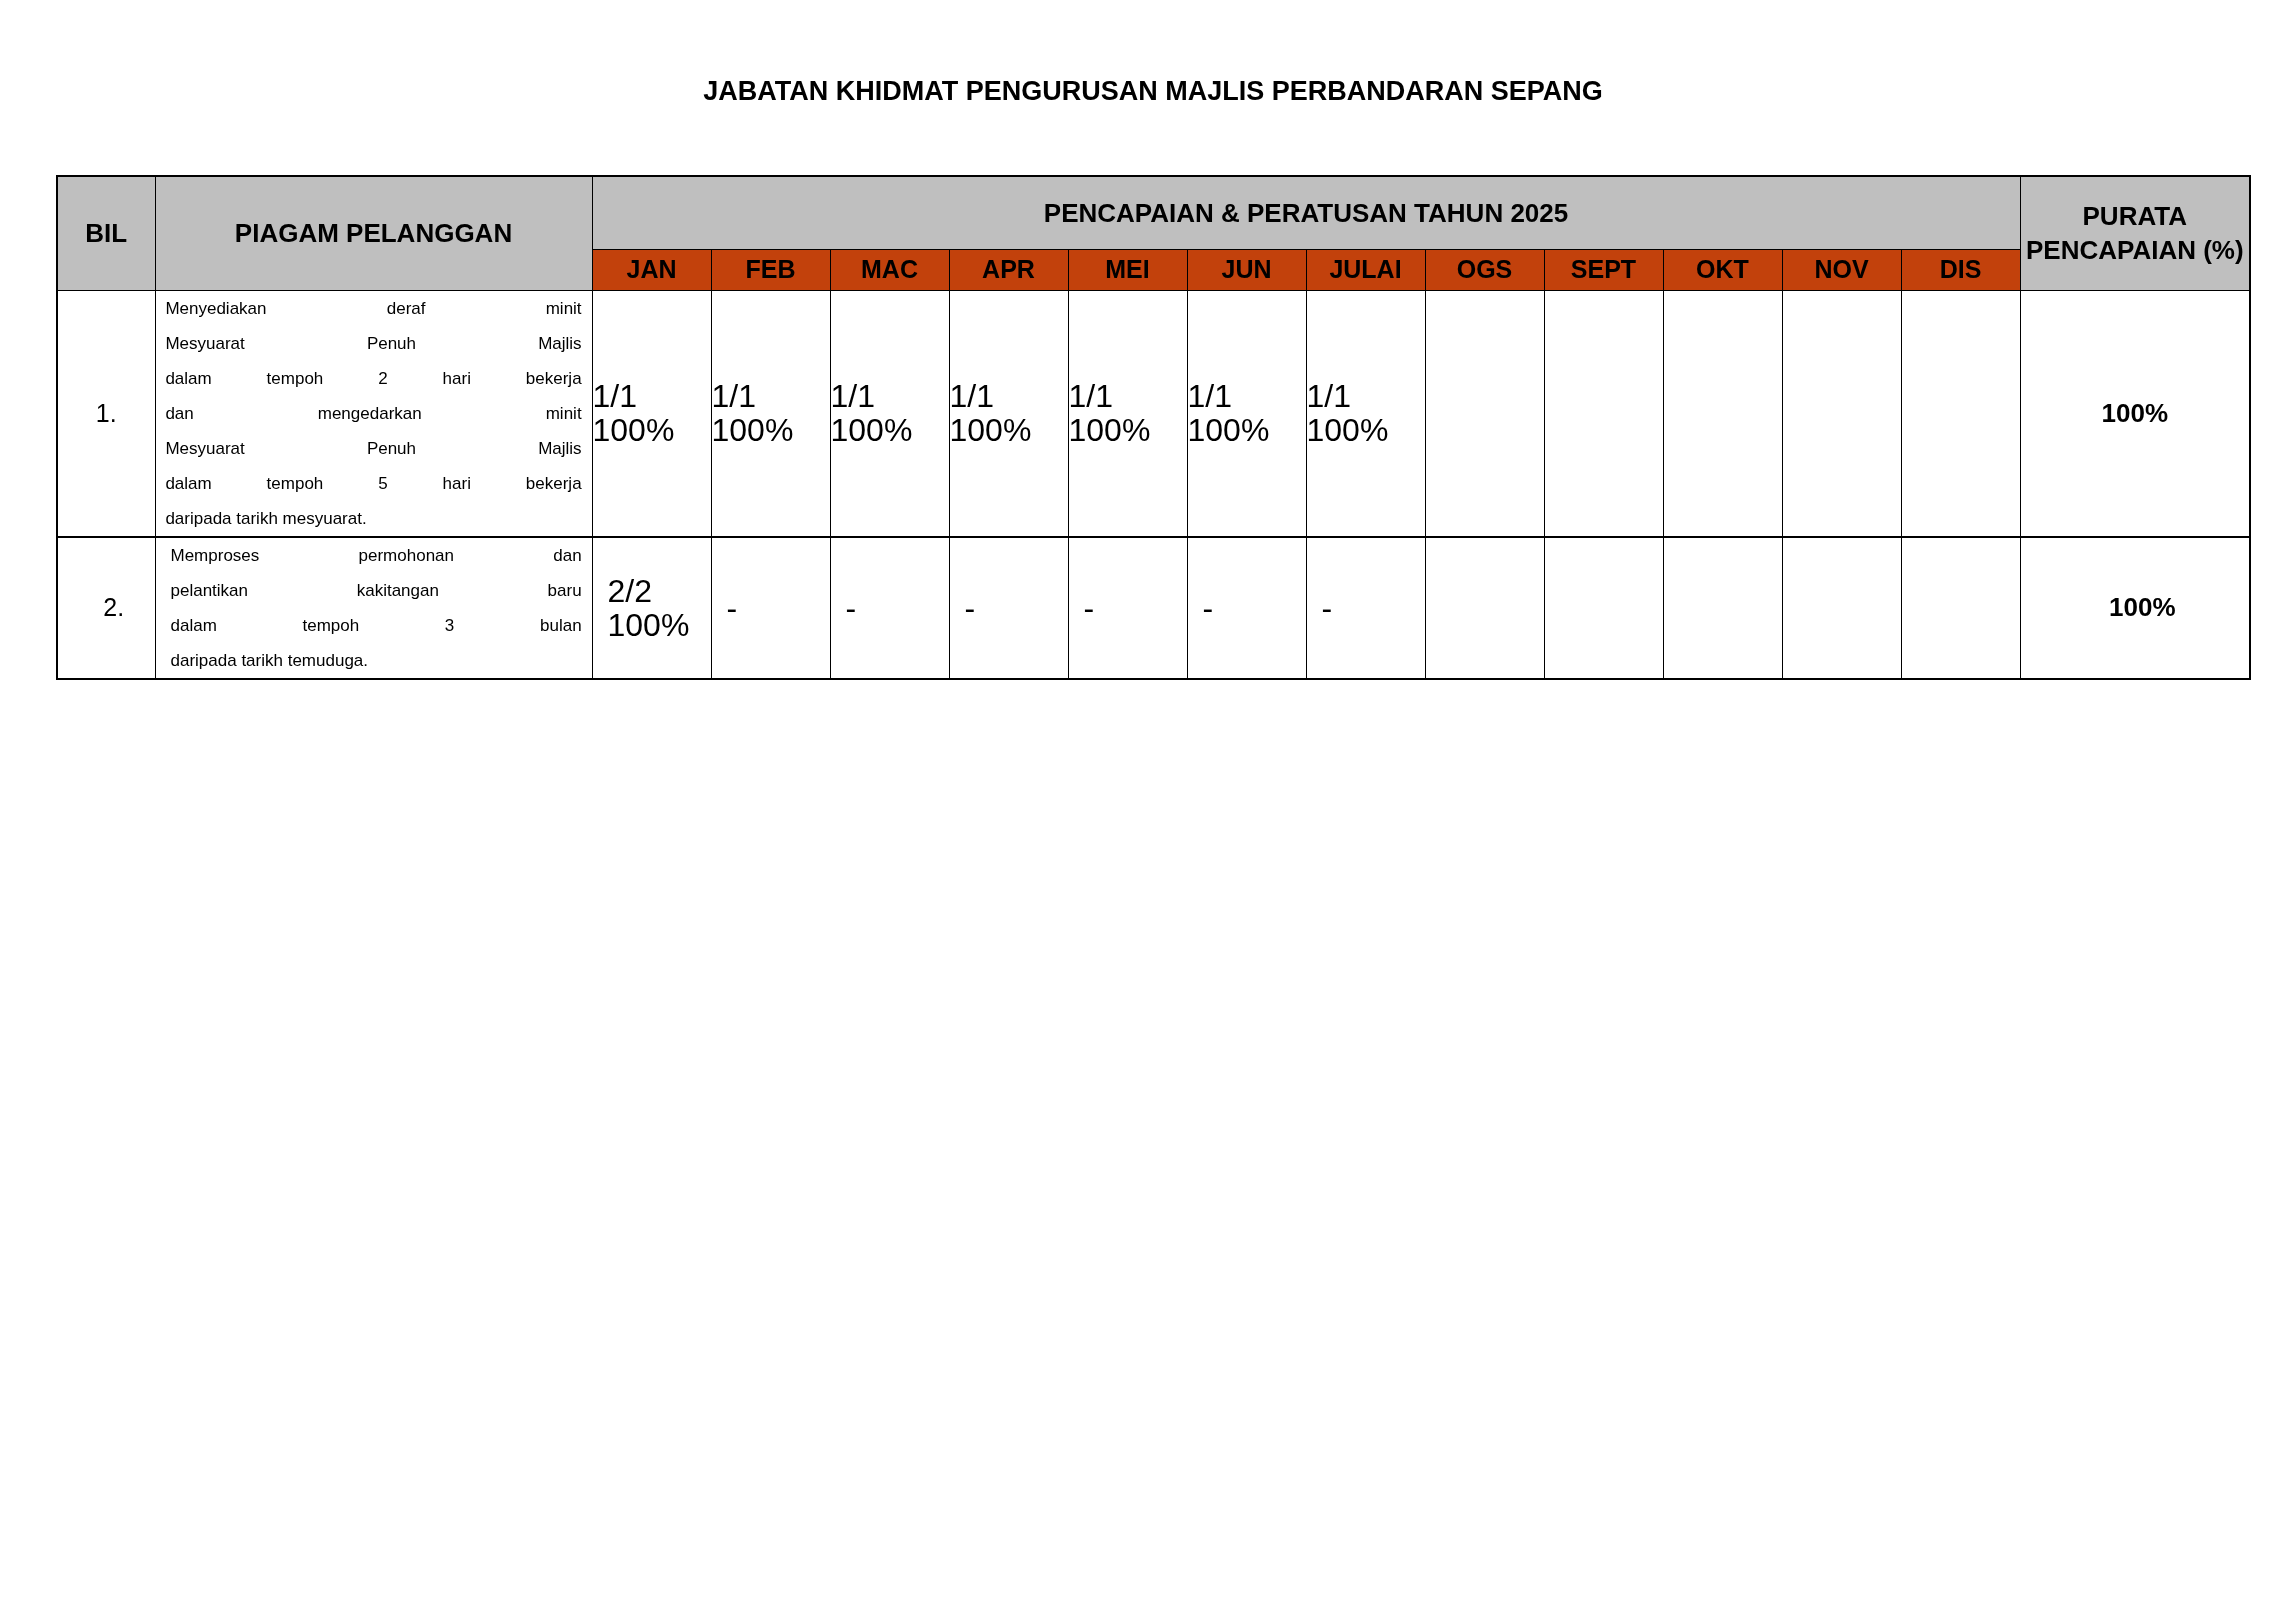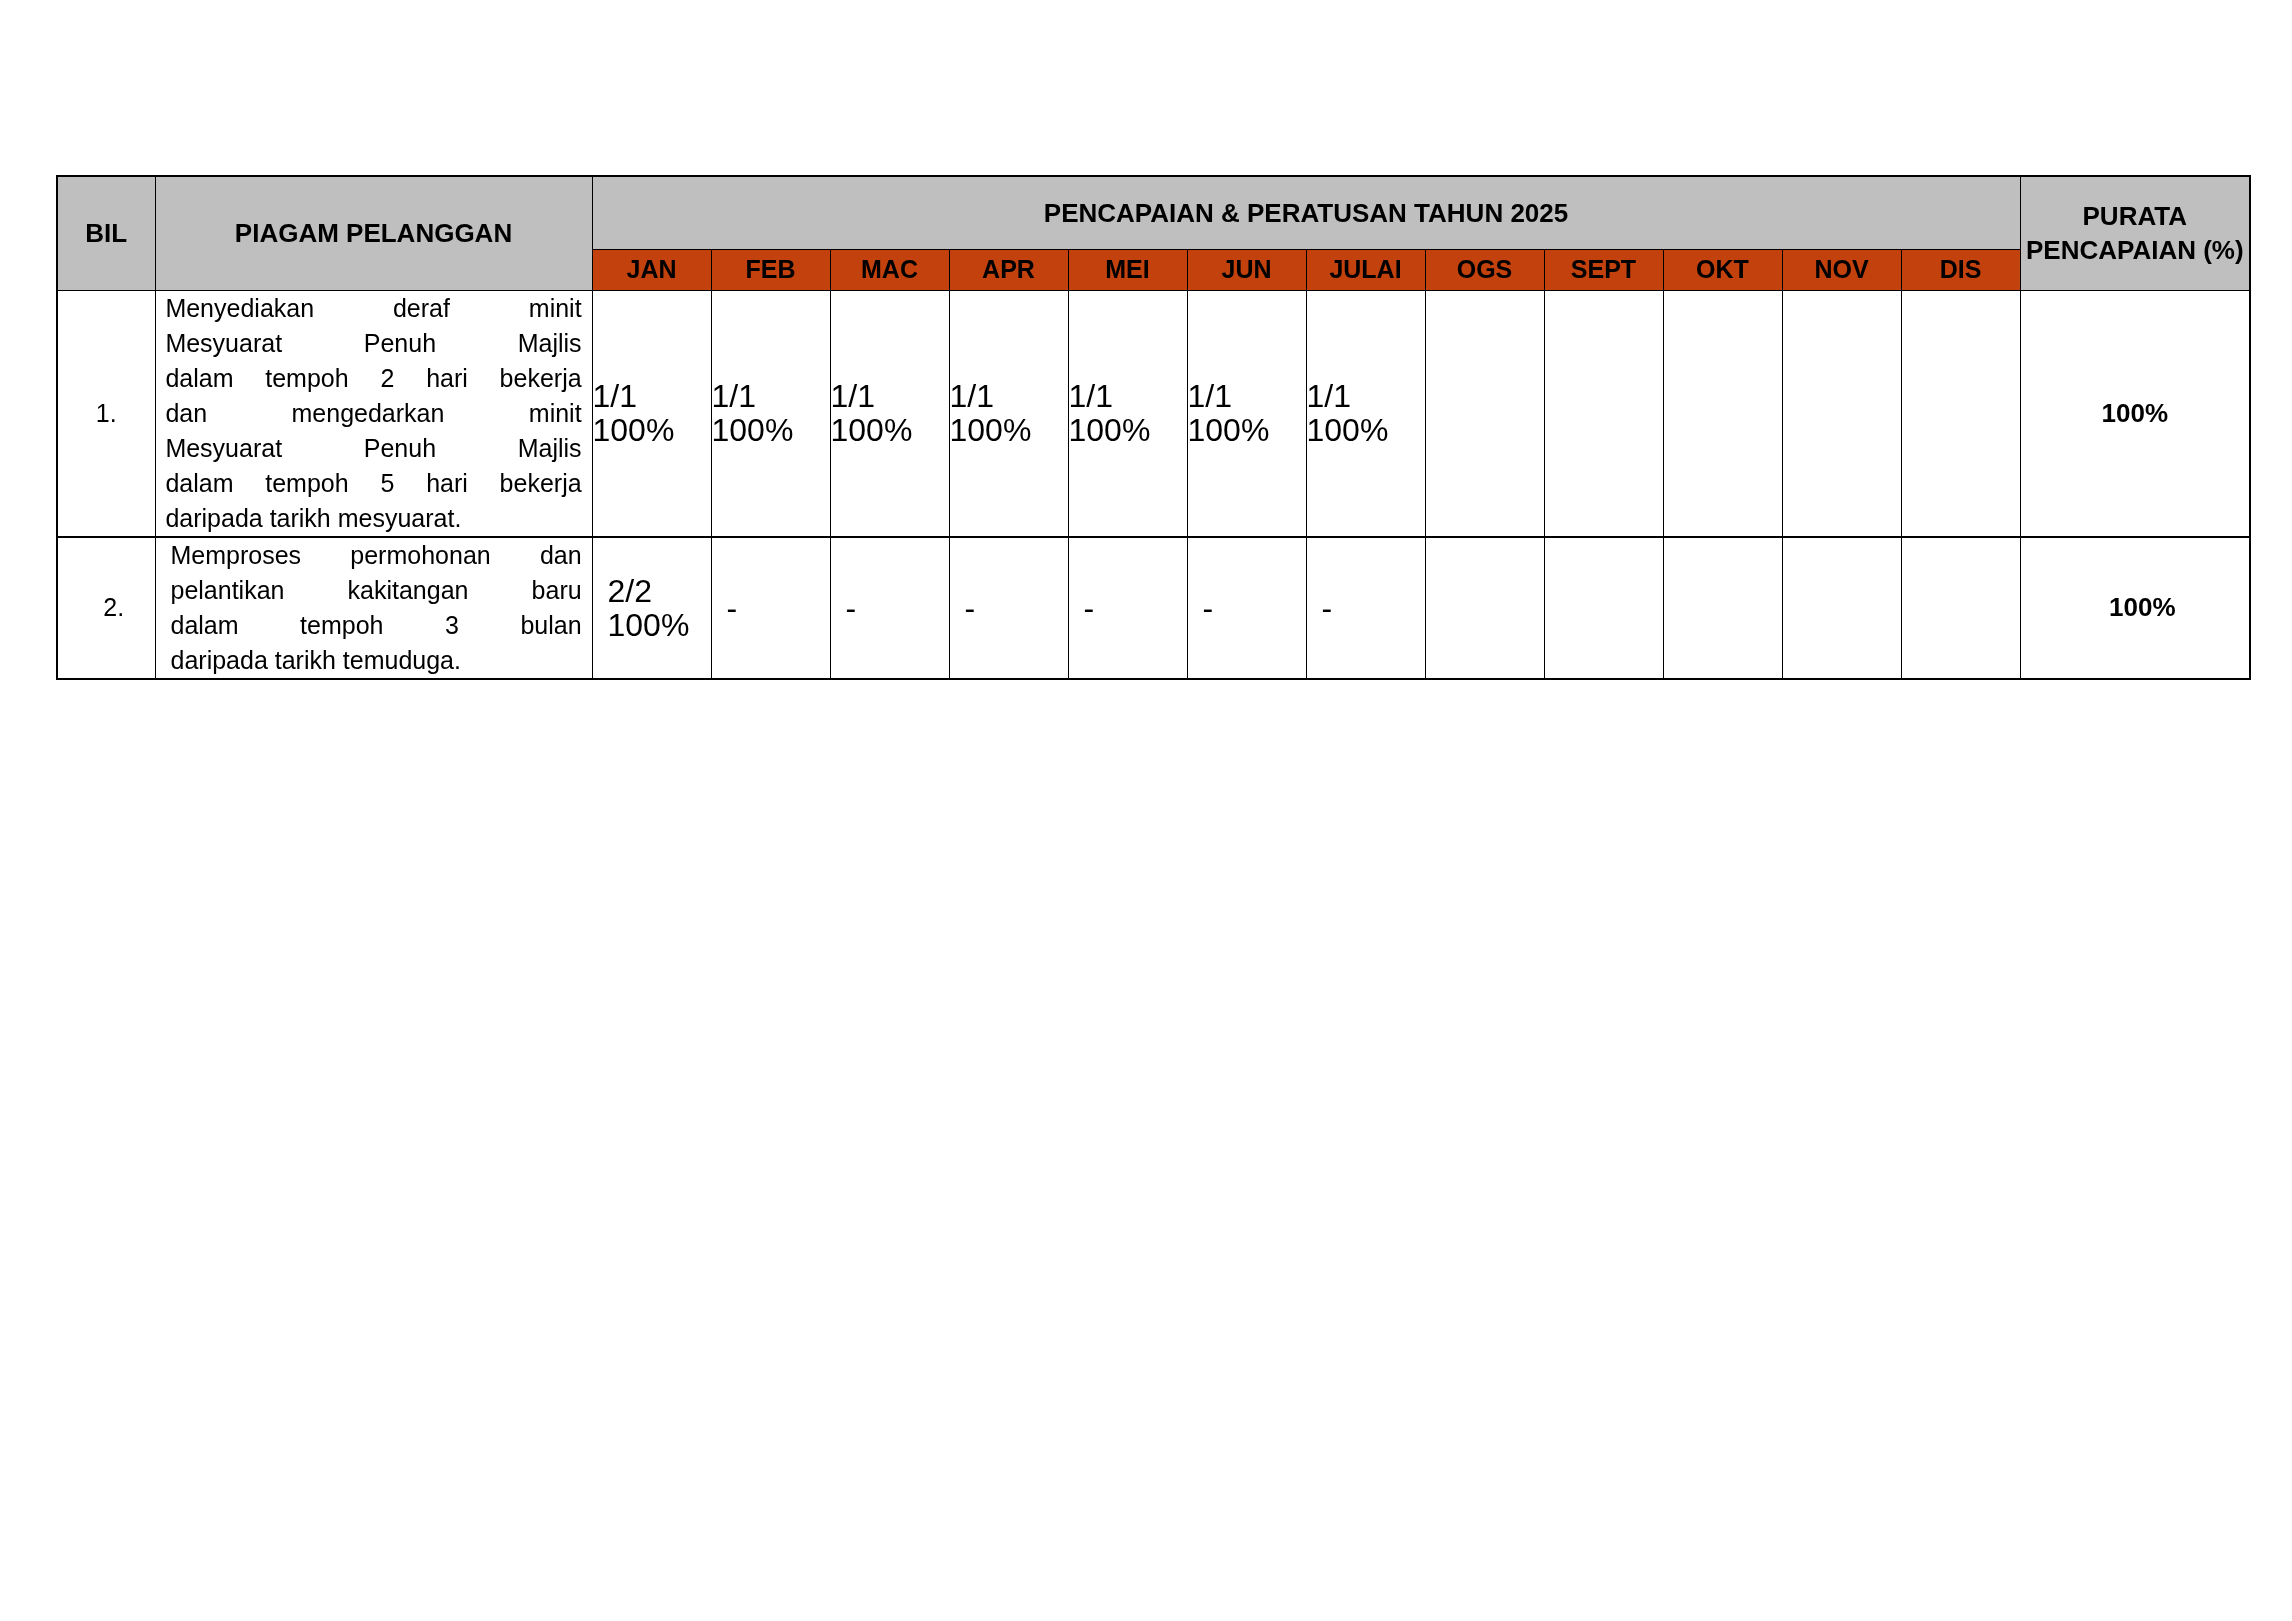--- a/index.html
+++ b/index.html
@@ -50,21 +50,21 @@
   tr.hrow1 th { height: 73px; }
   tr.drow1 td { height: 244px; }
   tr.drow2 td { height: 141px; border-top-width: 2.7px; padding-left: 15px; }
 
   td.bil-cell {
     text-align: center;
     font-size: 25px;
   }
   td.desc-cell {
     padding: 0 9.9px;
-    font-size: 25px;
+    font-size: 17px;
   }
   .jline {
     line-height: 35px;
     text-align: justify;
     text-align-last: justify;
     white-space: nowrap;
   }
   .jline:last-child {
     text-align-last: left;
   }
@@ -82,20 +82,21 @@
     line-height: 34px;
     margin-top: 8px;
   }
 </style>
 </head>
 <body>
 
 <div class="page">
 
   <div class="doc-title">
+    <div>JABATAN KHIDMAT PENGURUSAN MAJLIS PERBANDARAN SEPANG</div>
   </div>
 
   <table class="charter">
     <colgroup>
       <col style="width:98px">
       <col style="width:437px">
       <col style="width:119px">
         <col style="width:119px">
         <col style="width:119px">
         <col style="width:119px">

